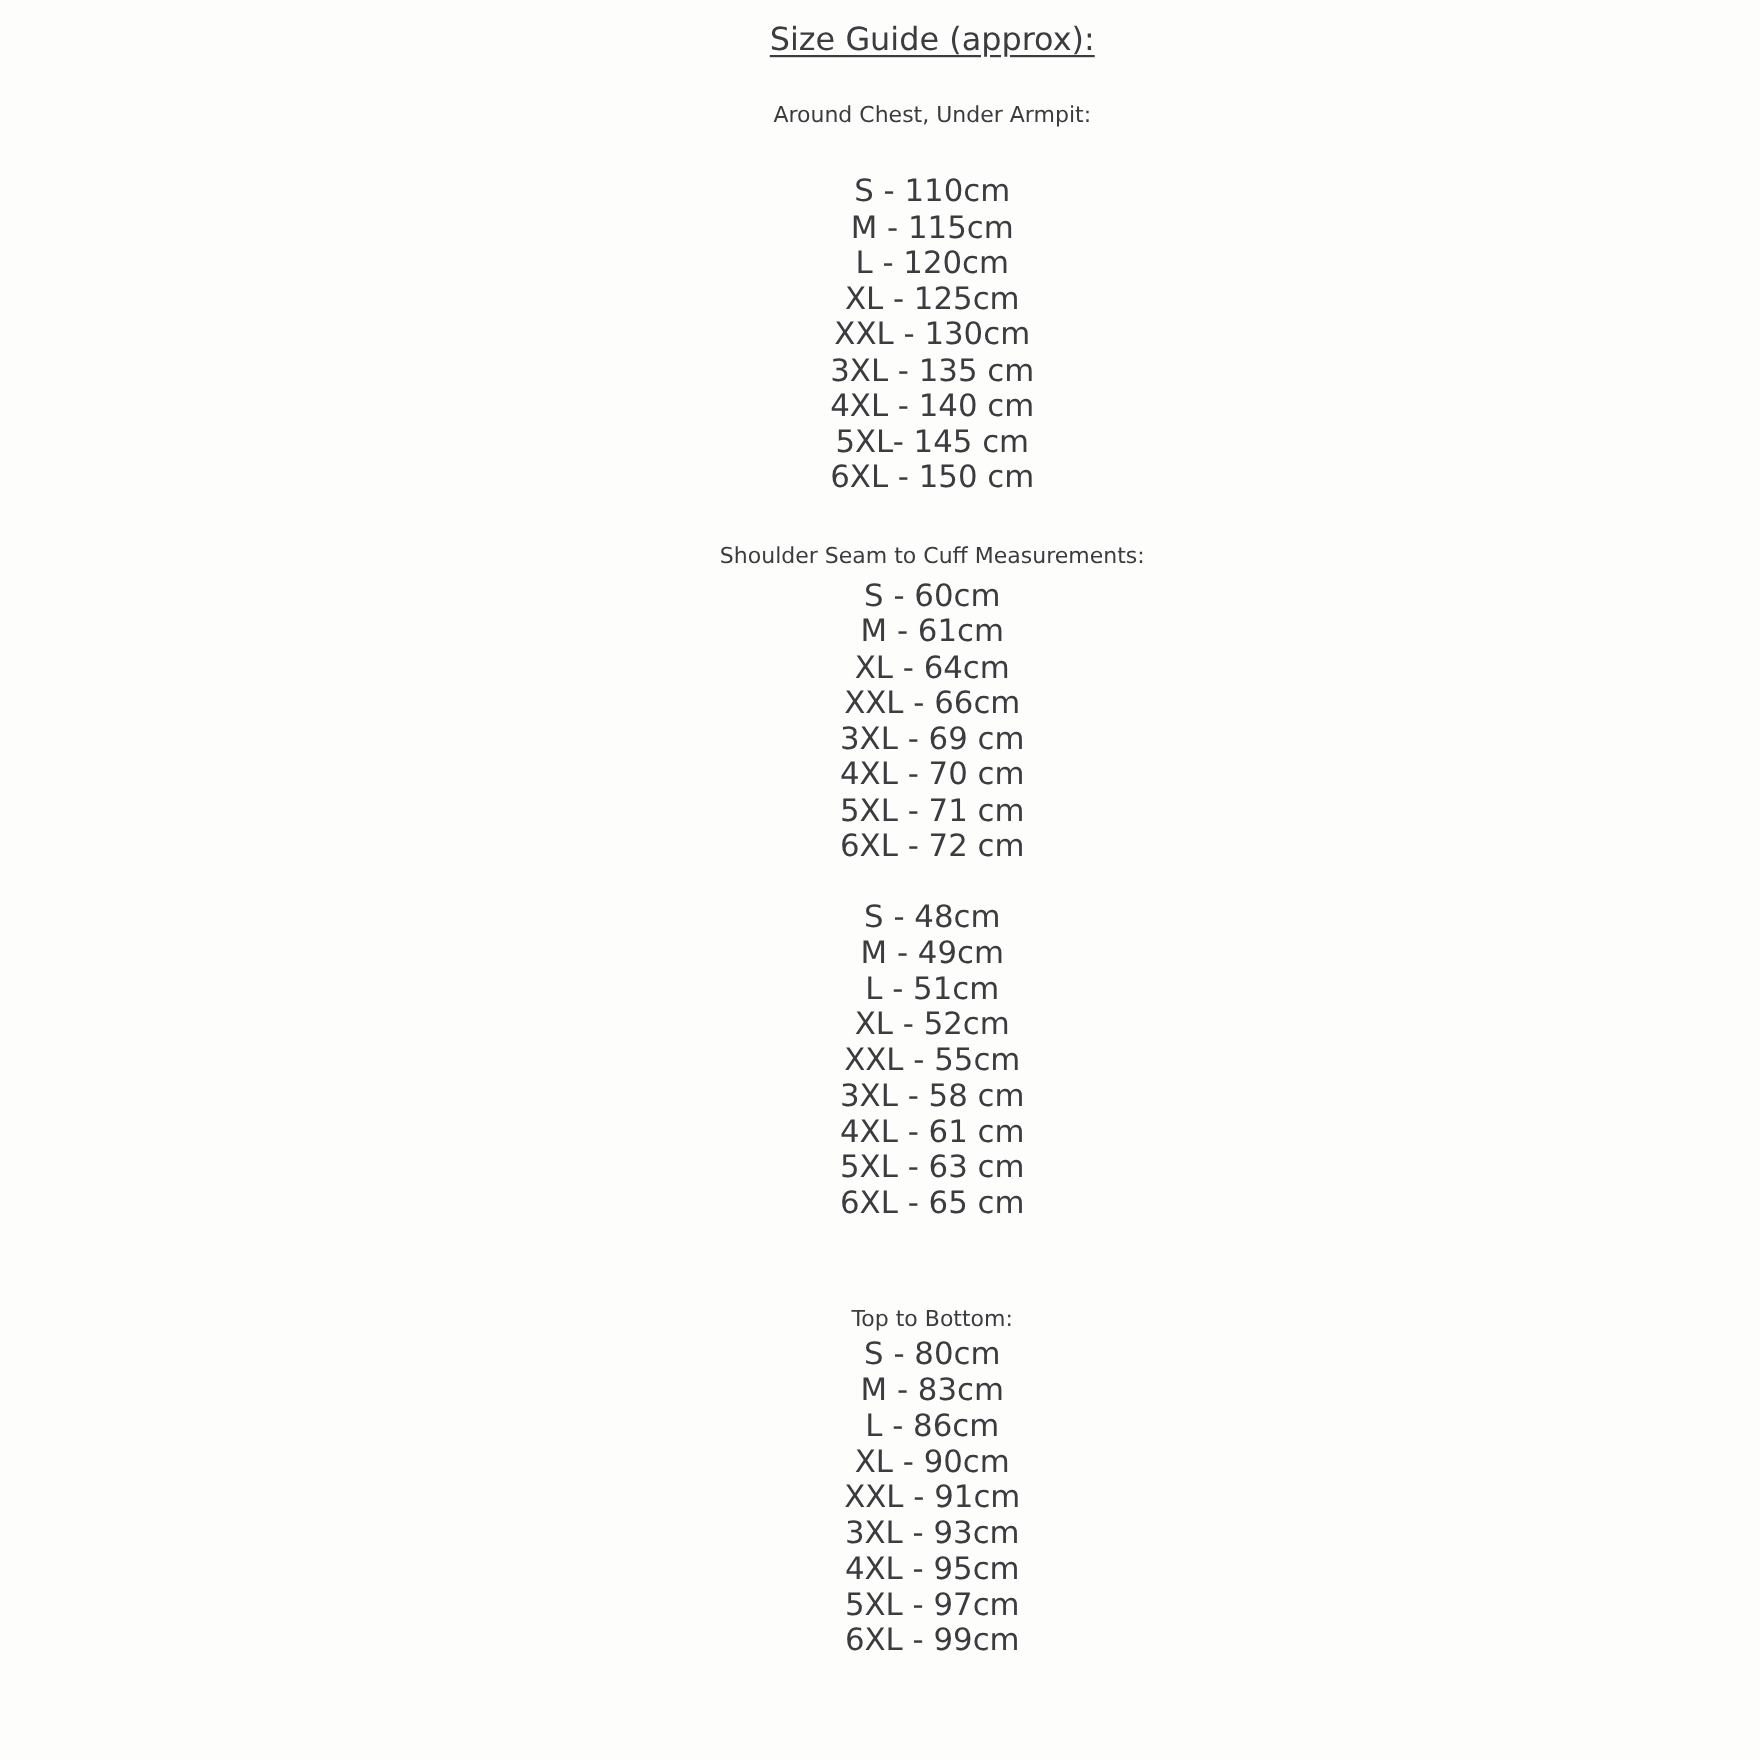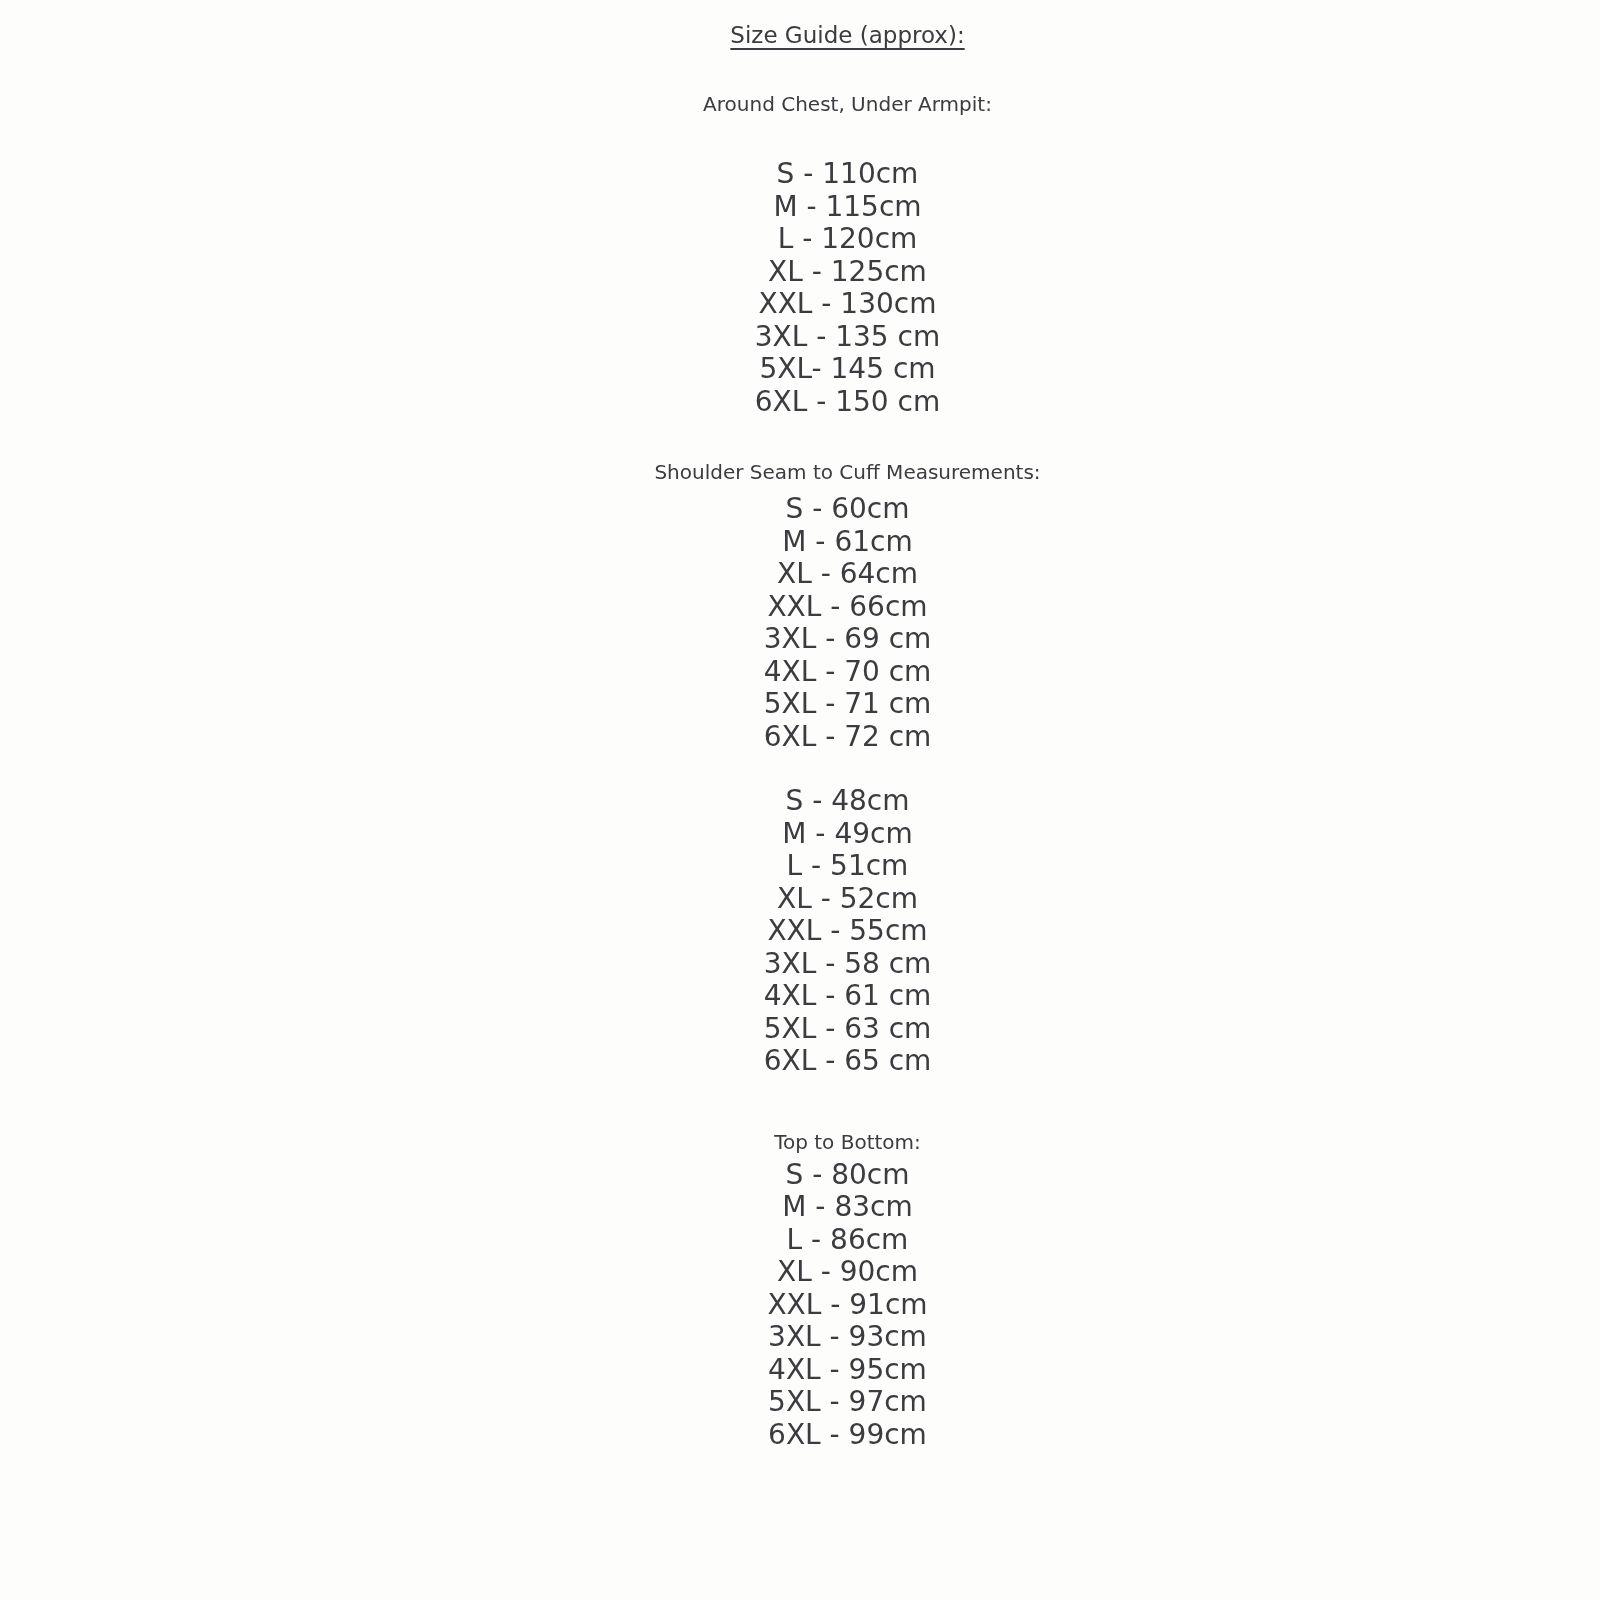--- a/index.html
+++ b/index.html
@@ -14,60 +14,61 @@
     font-family: "DejaVu Sans", "Liberation Sans", sans-serif;
     color: #3b3b40;
   }
   .doc {
     margin-left: 95px;          
     text-align: center;
   }
   .title {
     margin: 0;
     padding-top: 19px;
-    font-size: 23px;
+    font-size: 29px;
     line-height: 33px;
     font-weight: 400;
     text-decoration: underline;
     text-underline-offset: 5px;
   }
   .heading {
     font-size: 20px;
     line-height: 33px;
   }
   .row {
     font-size: 28px;
     line-height: 32.5px;
   }
   
   .h-chest    { margin-top: 36px; }
   .l-chest    { margin-top: 37px; }
   .h-cuff     { margin-top: 38px; }
   .l-cuff     { margin-top: 4px; }
   .h-shoulder { margin-top: 42px; }
   .l-shoulder { margin-top: 32px; }
-  .h-length   { margin-top: 48px; }
+  .h-length   { margin-top: 72px; }
   .l-length   { margin-top: 0; }
 </style>
 </head>
 <body style="background: rgb(253, 253, 252); color: rgb(59, 59, 64);">
 
 <div class="doc">
 
   <h1 class="title">Size Guide (approx):</h1>
 
   <div>
     <div class="heading h-chest">Around Chest, Under Armpit:</div>
     <div class="l-chest">
       <div class="row">S - 110cm</div>
       <div class="row">M - 115cm</div>
       <div class="row">L - 120cm</div>
       <div class="row">XL - 125cm</div>
       <div class="row">XXL - 130cm</div>
       <div class="row">3XL - 135 cm</div>
+      <div class="row">4XL - 140 cm</div>
       <div class="row">5XL- 145 cm</div>
       <div class="row">6XL - 150 cm</div>
     </div>
   </div>
 
   <div>
     <div class="heading h-cuff">Shoulder Seam to Cuff Measurements:</div>
     <div class="l-cuff">
       <div class="row">S - 60cm</div>
       <div class="row">M - 61cm</div>

